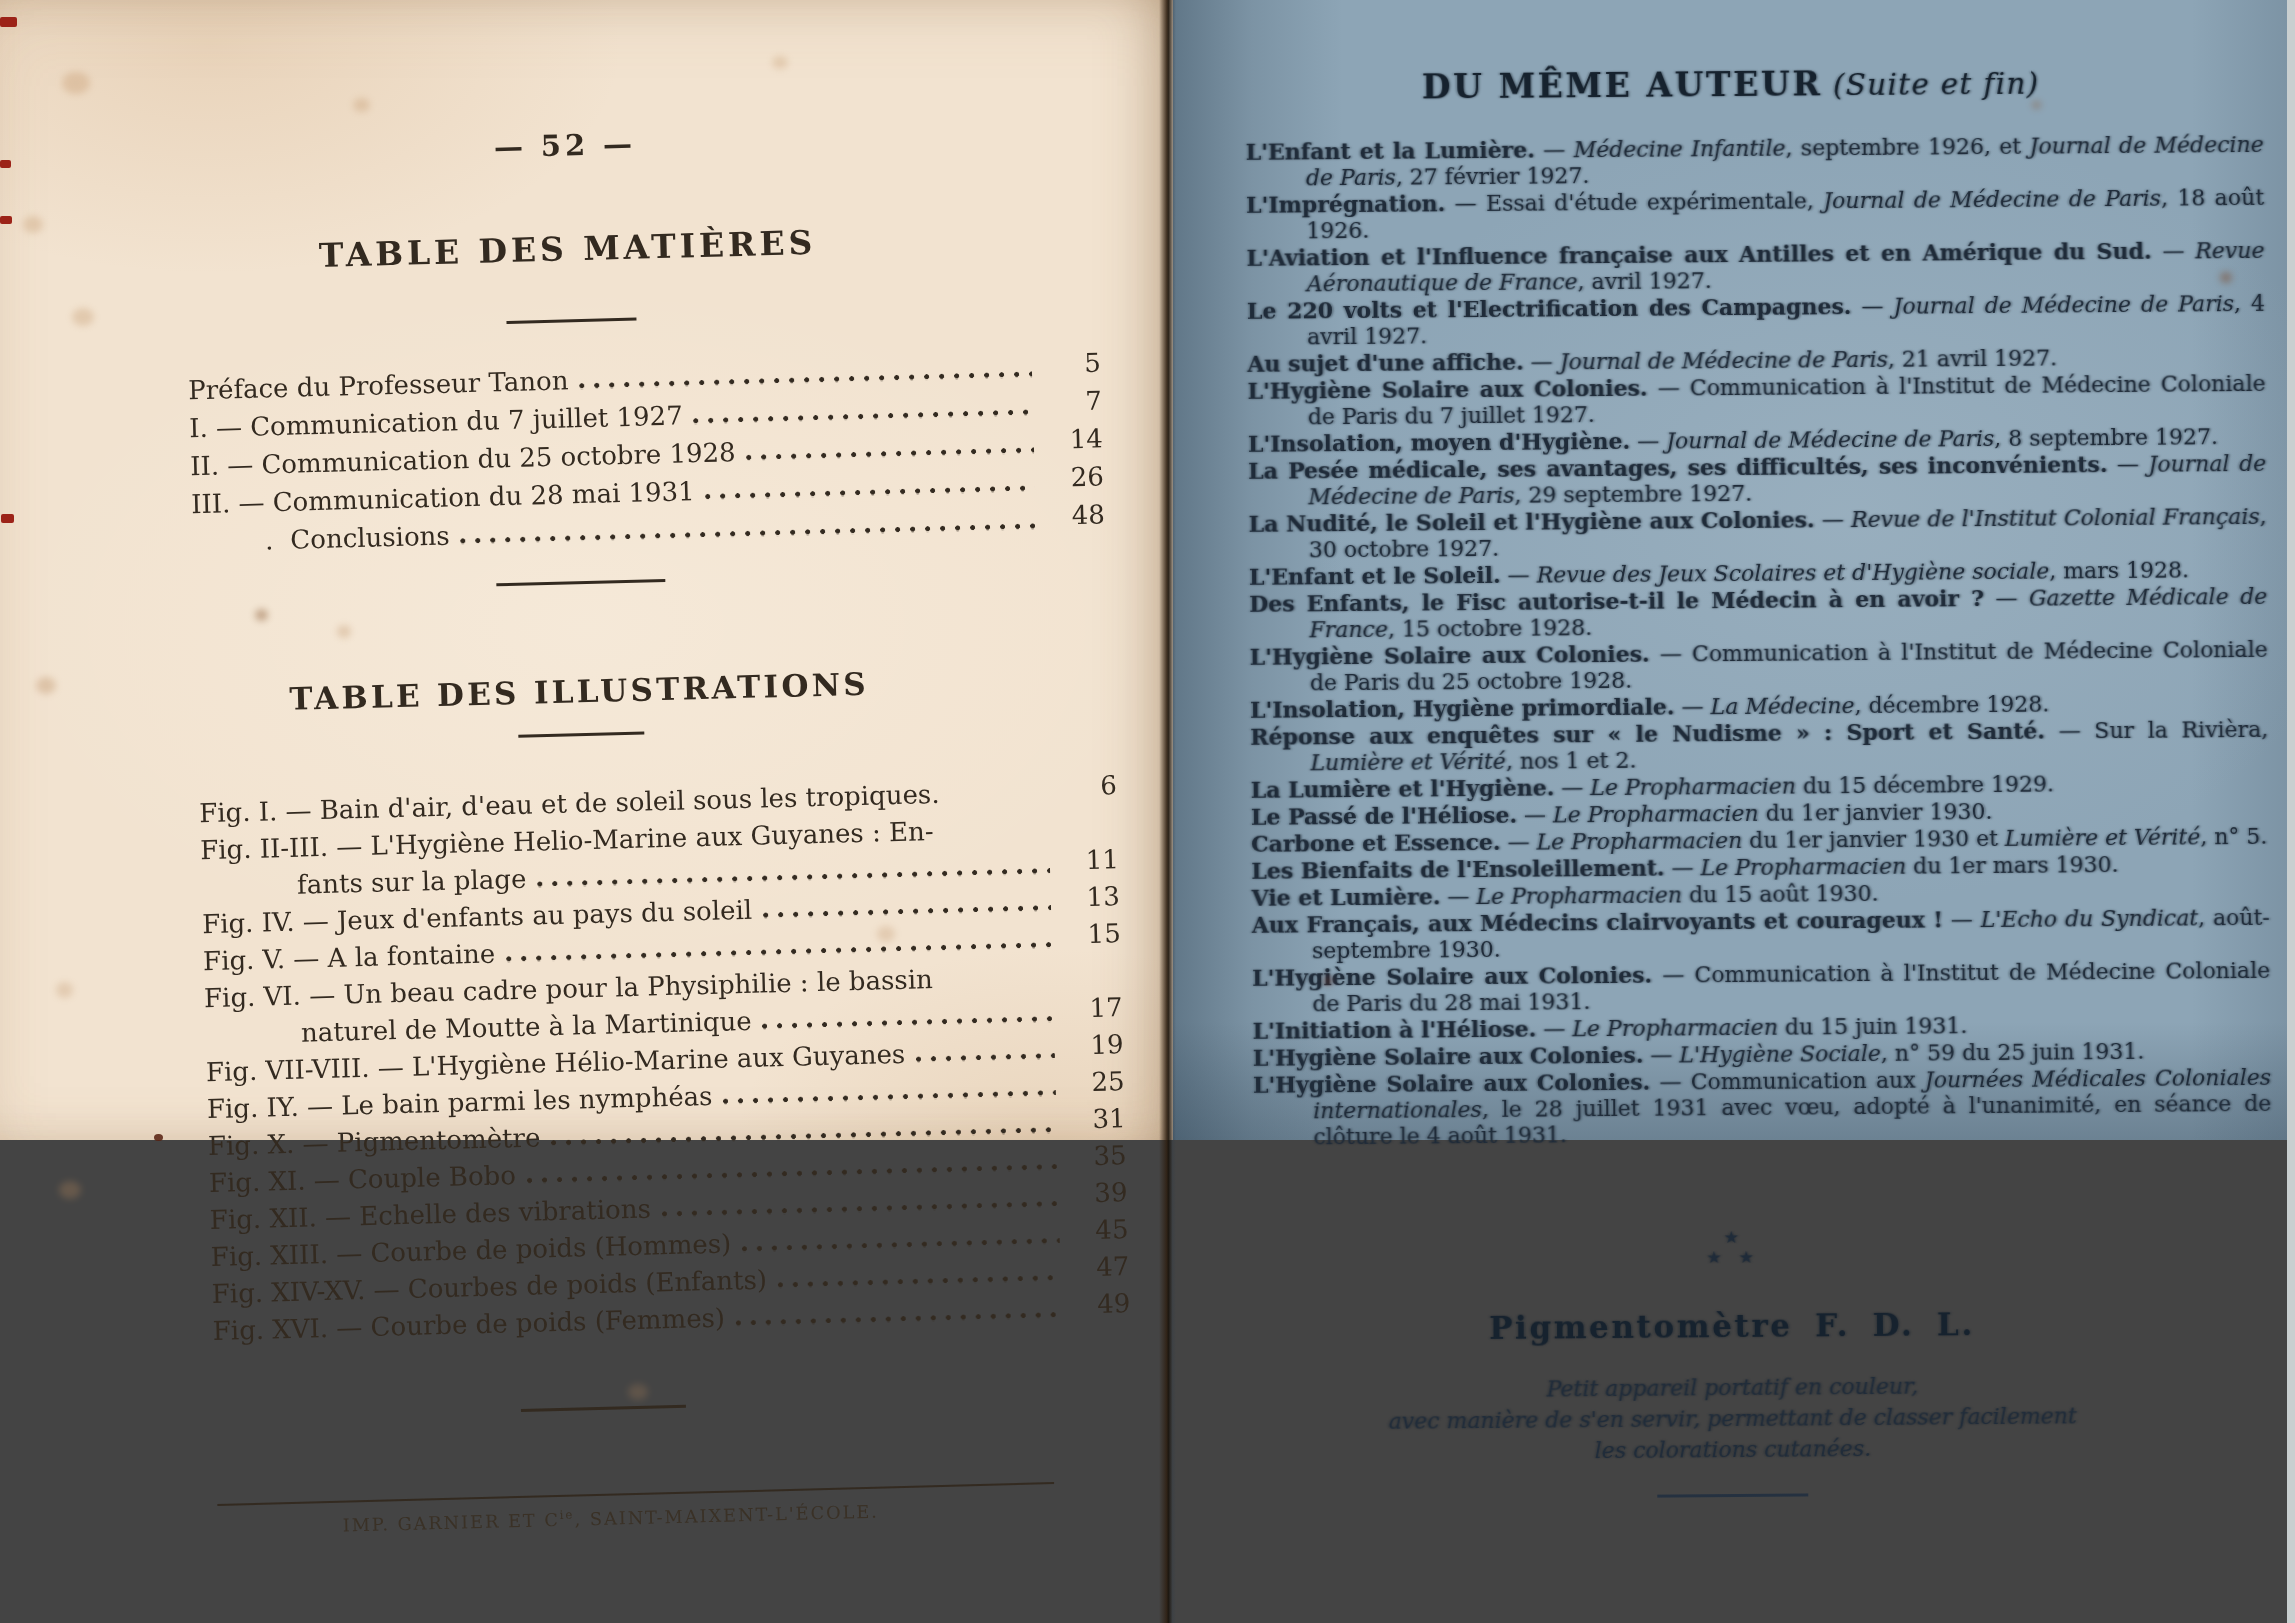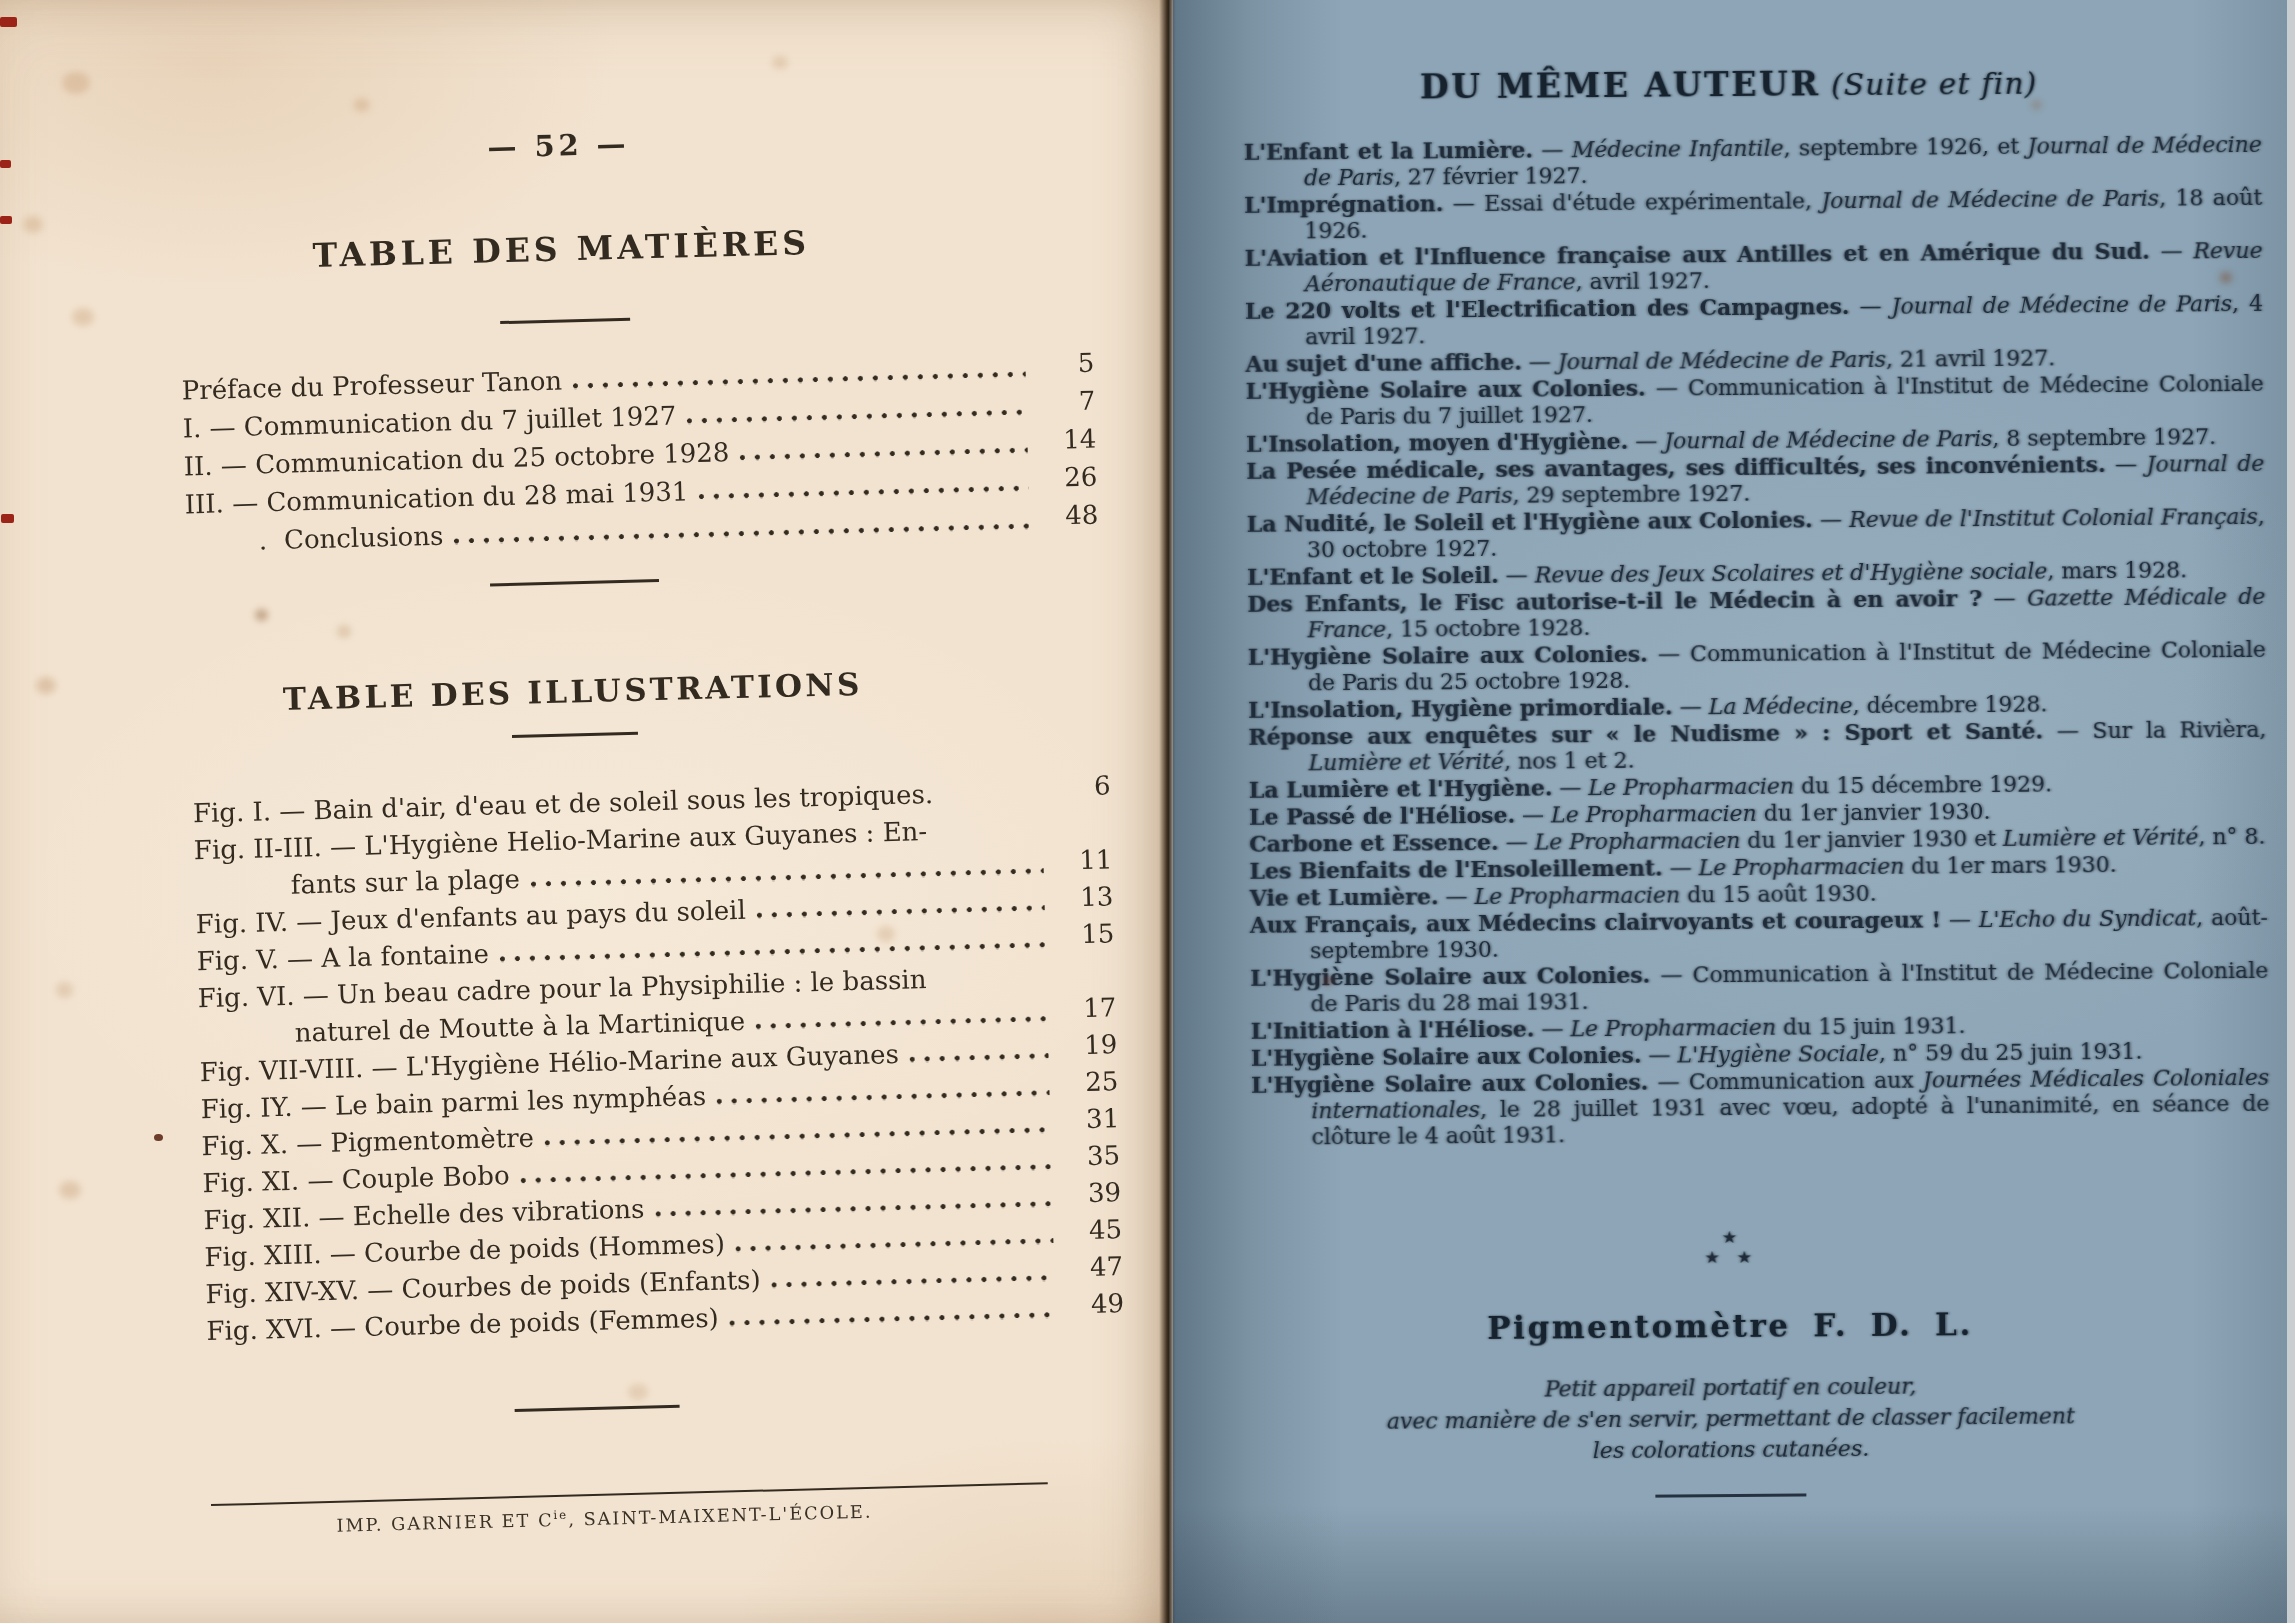--- a/index.html
+++ b/index.html
@@ -1,19 +1,19 @@
 <!DOCTYPE html>
 <html style="font-size:10.5px"><head>
 <meta charset="utf-8">
 <style>
   html,body{margin:0;padding:0;width:2295px;height:1623px;overflow:hidden;background:#444;}
   body{font-family:"DejaVu Serif", serif;}
 
   
-  .page{position:absolute;top:0;height:1623px;}
+  .page{position:absolute;top:0;height:1140px;}
   #left-page{
     left:0;width:1173px;
     background:
       radial-gradient(589px 327px at 18% 4%, rgba(196,150,102,.20), rgba(0,0,0,0) 70%),
       radial-gradient(458px 275px at 90% 100%, rgba(190,148,100,.18), rgba(0,0,0,0) 70%),
       radial-gradient(785px 458px at 50% 55%, rgba(255,250,240,.25), rgba(0,0,0,0) 75%),
       #f2e3d0;
     box-shadow: inset -46px 0 59px -29.5px rgba(110,75,40,.38),
                 inset 0 29.5px 85px -46px rgba(150,105,60,.35),
                 inset 0 -23px 72px -46px rgba(150,105,60,.28);
@@ -258,21 +258,21 @@
       <p><span class="pt-b">L'Insolation, moyen d'Hygiène.</span><span class="pt-r"> — </span><span class="pt-i">Journal de Médecine de Paris</span><span class="pt-r">, 8 septembre 1927.</span></p>
       <p><span class="pt-b">La Pesée médicale, ses avantages, ses difficultés, ses inconvénients.</span><span class="pt-r"> — </span><span class="pt-i">Journal de Médecine de Paris</span><span class="pt-r">, 29 septembre 1927.</span></p>
       <p><span class="pt-b">La Nudité, le Soleil et l'Hygiène aux Colonies.</span><span class="pt-r"> — </span><span class="pt-i">Revue de l'Institut Colonial Français</span><span class="pt-r">, 30 octobre 1927.</span></p>
       <p><span class="pt-b">L'Enfant et le Soleil.</span><span class="pt-r"> — </span><span class="pt-i">Revue des Jeux Scolaires et d'Hygiène sociale</span><span class="pt-r">, mars 1928.</span></p>
       <p><span class="pt-b">Des Enfants, le Fisc autorise-t-il le Médecin à en avoir ?</span><span class="pt-r"> — </span><span class="pt-i">Gazette Médicale de France</span><span class="pt-r">, 15 octobre 1928.</span></p>
       <p><span class="pt-b">L'Hygiène Solaire aux Colonies.</span><span class="pt-r"> — Communication à l'Institut de Médecine Coloniale de Paris du 25 octobre 1928.</span></p>
       <p><span class="pt-b">L'Insolation, Hygiène primordiale.</span><span class="pt-r"> — </span><span class="pt-i">La Médecine</span><span class="pt-r">, décembre 1928.</span></p>
       <p><span class="pt-b">Réponse aux enquêtes sur « le Nudisme » : Sport et Santé.</span><span class="pt-r"> — Sur la Rivièra, </span><span class="pt-i">Lumière et Vérité</span><span class="pt-r">, nos 1 et 2.</span></p>
       <p><span class="pt-b">La Lumière et l'Hygiène.</span><span class="pt-r"> — </span><span class="pt-i">Le Propharmacien</span><span class="pt-r"> du 15 décembre 1929.</span></p>
       <p><span class="pt-b">Le Passé de l'Héliose.</span><span class="pt-r"> — </span><span class="pt-i">Le Propharmacien</span><span class="pt-r"> du 1er janvier 1930.</span></p>
-      <p><span class="pt-b">Carbone et Essence.</span><span class="pt-r"> — </span><span class="pt-i">Le Propharmacien</span><span class="pt-r"> du 1er janvier 1930 et </span><span class="pt-i">Lumière et Vérité</span><span class="pt-r">, n° 8.</span></p>
+      <p><span class="pt-b">Carbone et Essence.</span><span class="pt-r"> — </span><span class="pt-i">Le Propharmacien</span><span class="pt-r"> du 1er janvier 1930 et </span><span class="pt-i">Lumière et Vérité</span><span class="pt-r">, n° 5.</span></p>
       <p><span class="pt-b">Les Bienfaits de l'Ensoleillement.</span><span class="pt-r"> — </span><span class="pt-i">Le Propharmacien</span><span class="pt-r"> du 1er mars 1930.</span></p>
       <p><span class="pt-b">Vie et Lumière.</span><span class="pt-r"> — </span><span class="pt-i">Le Propharmacien</span><span class="pt-r"> du 15 août 1930.</span></p>
       <p><span class="pt-b">Aux Français, aux Médecins clairvoyants et courageux !</span><span class="pt-r"> — </span><span class="pt-i">L'Echo du Syndicat</span><span class="pt-r">, août-septembre 1930.</span></p>
       <p><span class="pt-b">L'Hygiène Solaire aux Colonies.</span><span class="pt-r"> — Communication à l'Institut de Médecine Coloniale de Paris du 28 mai 1931.</span></p>
       <p><span class="pt-b">L'Initiation à l'Héliose.</span><span class="pt-r"> — </span><span class="pt-i">Le Propharmacien</span><span class="pt-r"> du 15 juin 1931.</span></p>
       <p><span class="pt-b">L'Hygiène Solaire aux Colonies.</span><span class="pt-r"> — </span><span class="pt-i">L'Hygiène Sociale</span><span class="pt-r">, n° 59 du 25 juin 1931.</span></p>
       <p><span class="pt-b">L'Hygiène Solaire aux Colonies.</span><span class="pt-r"> — Communication aux </span><span class="pt-i">Journées Médicales Coloniales internationales</span><span class="pt-r">, le 28 juillet 1931 avec vœu, adopté à l'unanimité, en séance de clôture le 4 août 1931.</span></p>
     </div>
 
     <div id="asterism" class="r-soft">

